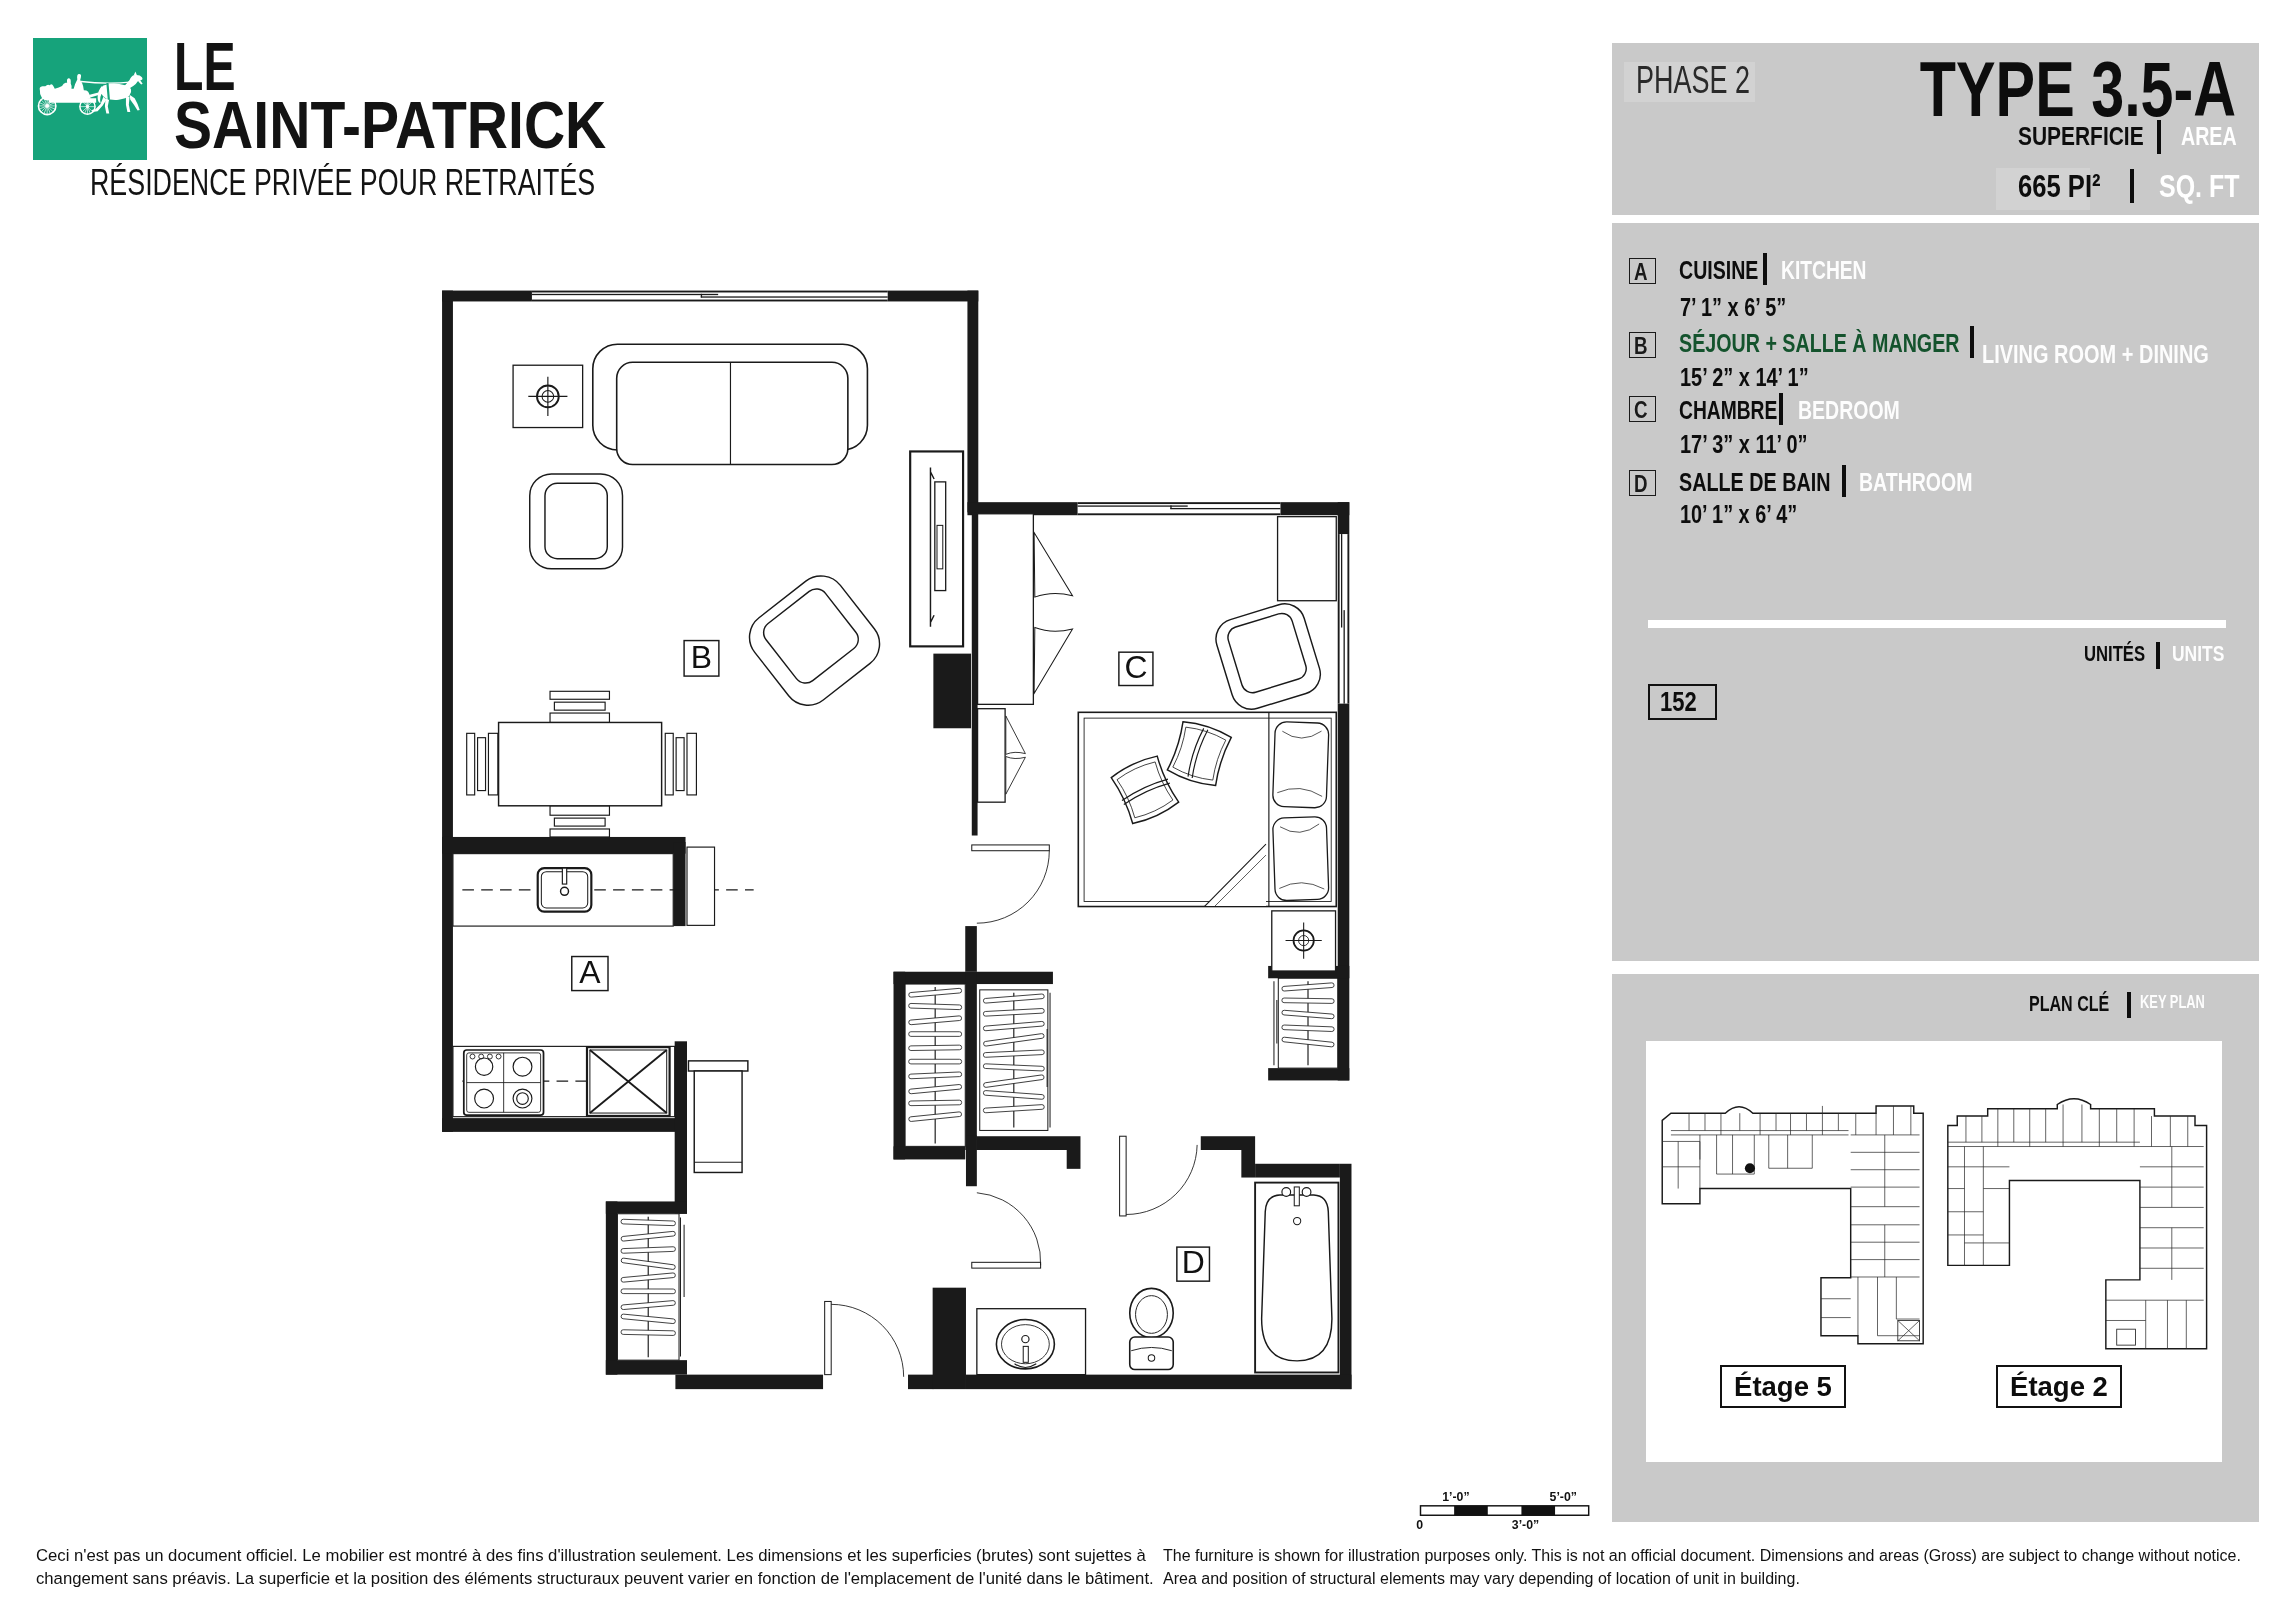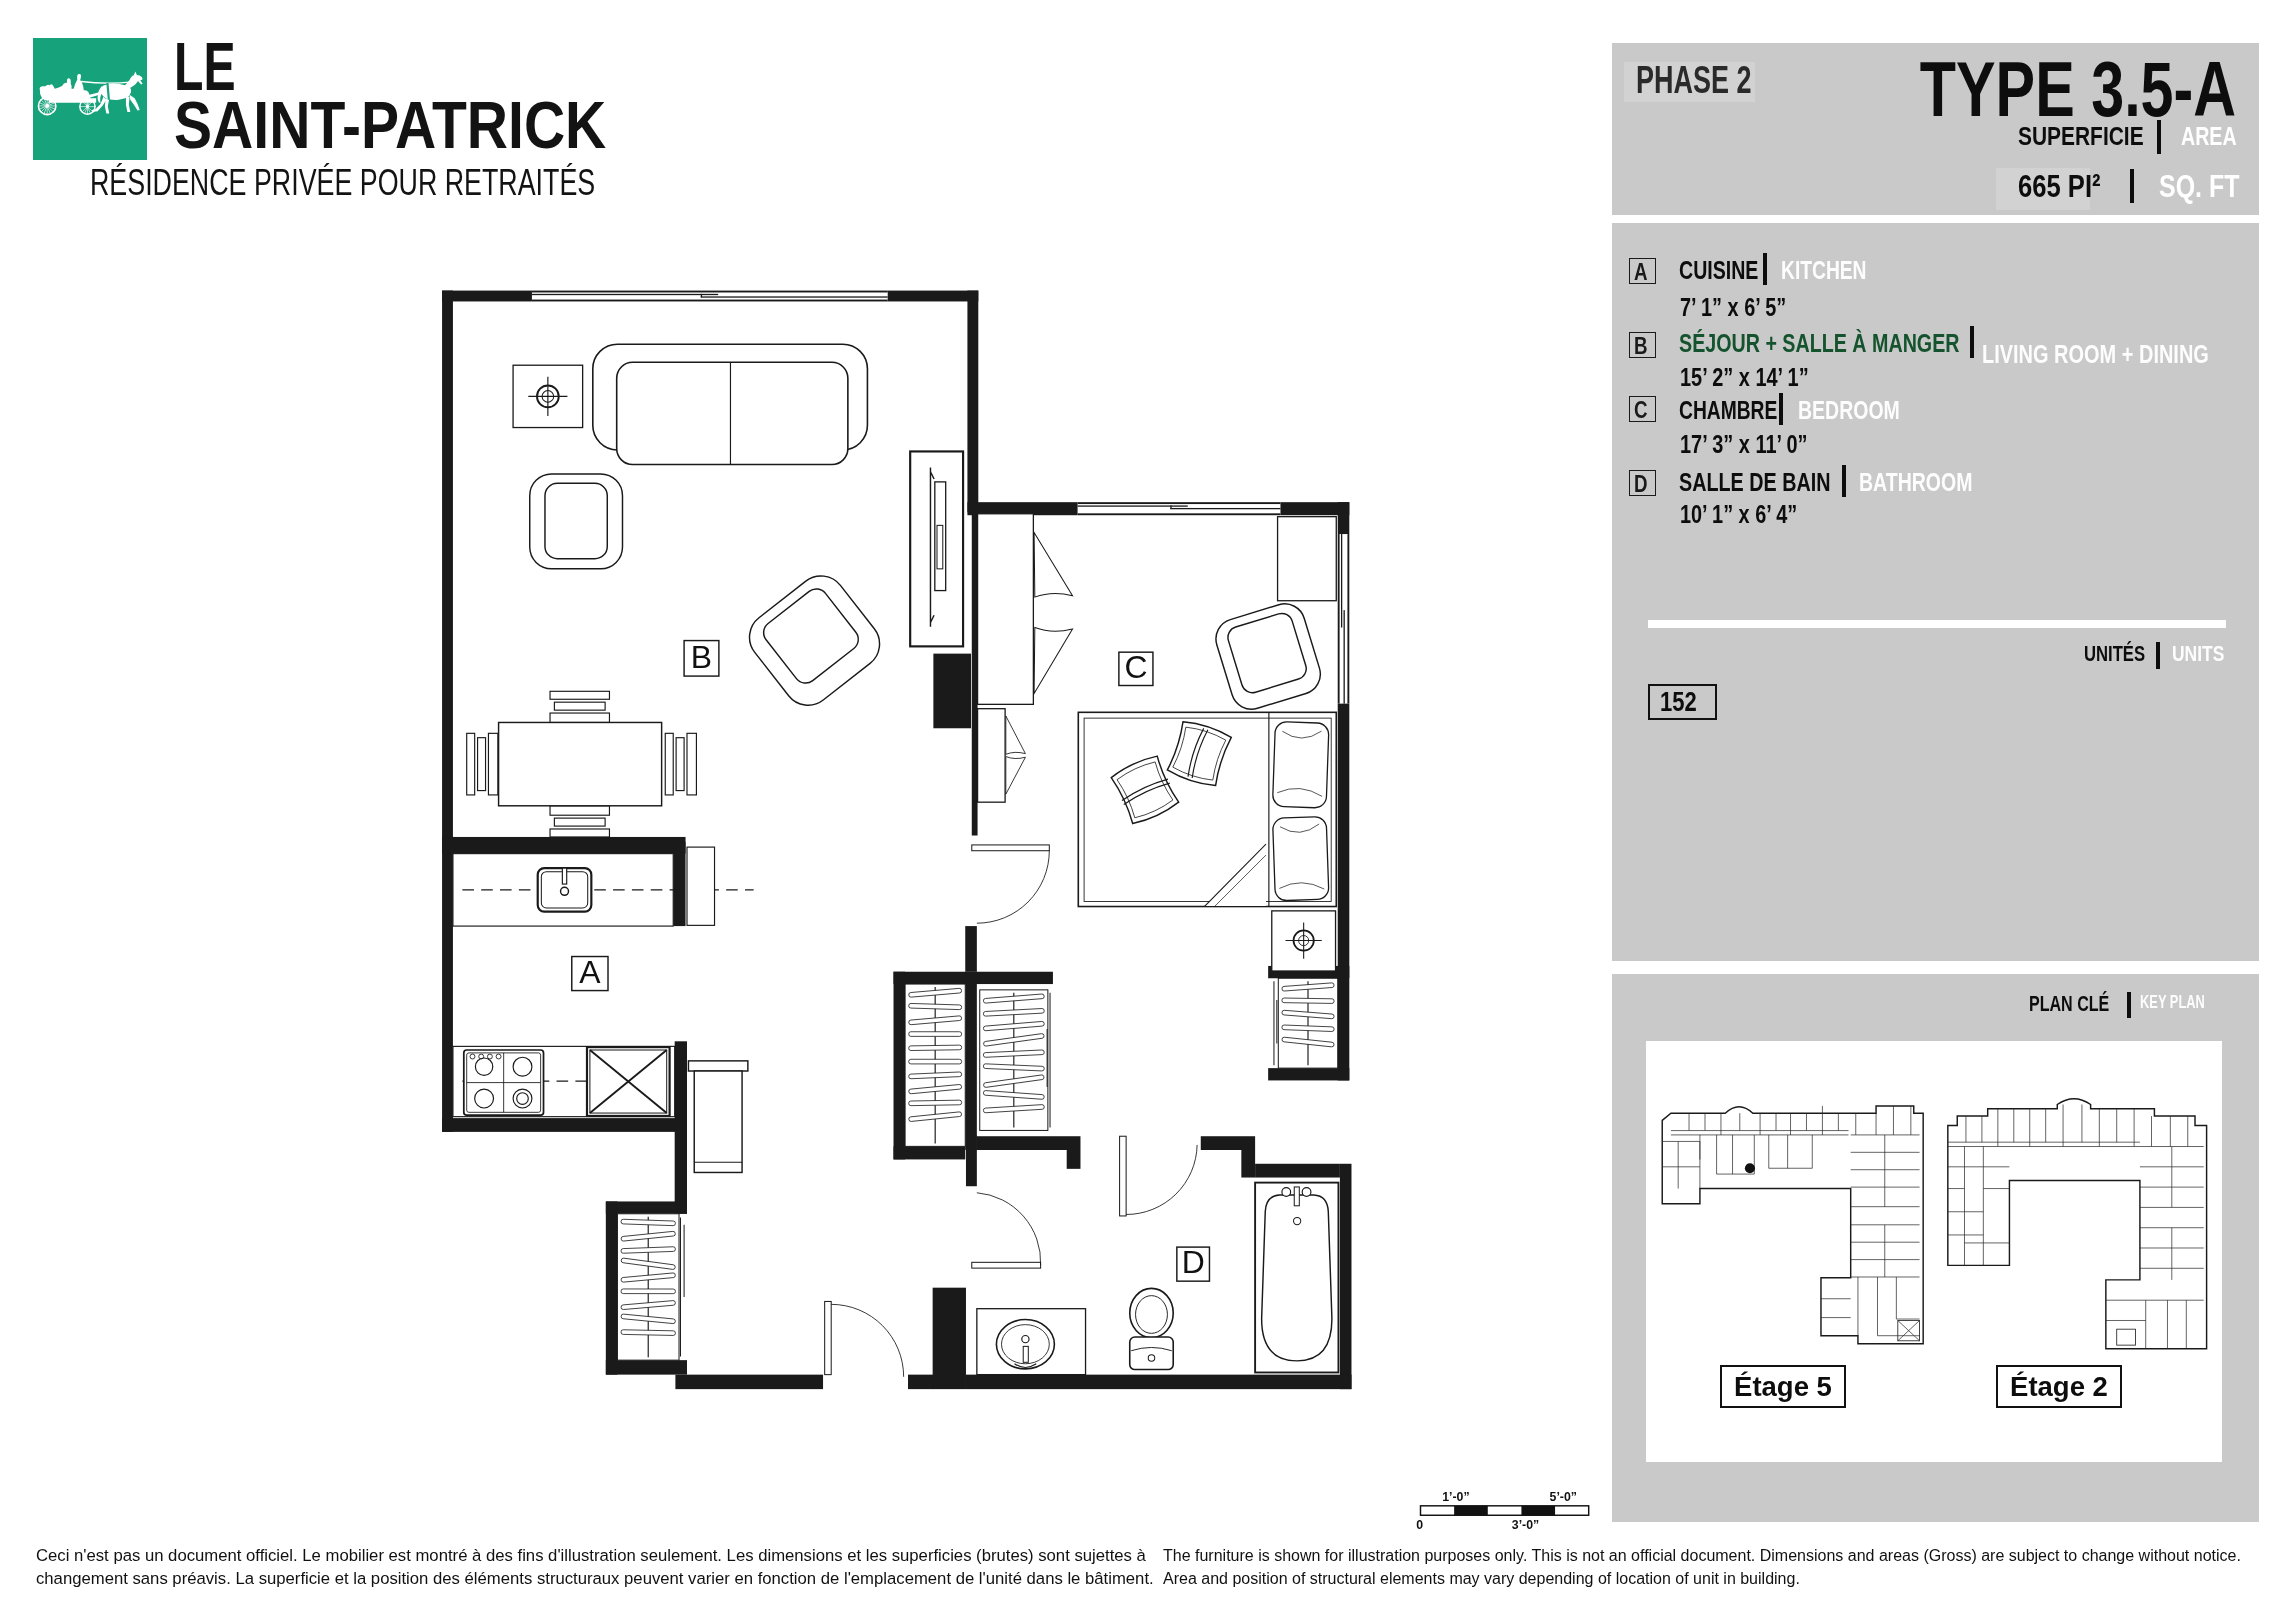--- a/index.html
+++ b/index.html
@@ -62,21 +62,21 @@
 <div class="abs" style="left:174px;top:32px;font-weight:bold;font-size:68px;line-height:1;color:#131313;"><span class="cond" style="transform:scaleX(0.708);">LE</span></div>
 
 <div class="abs" style="left:174px;top:91px;font-weight:bold;font-size:67px;line-height:1;color:#131313;"><span class="cond" style="transform:scaleX(0.852);">SAINT-PATRICK</span></div>
 
 <div class="abs" style="left:90px;top:165px;font-size:36px;line-height:1;color:#131313;text-align:right;"><span class="cond" style="transform:scaleX(0.745);">RÉSIDENCE PRIVÉE POUR RETRAITÉS</span></div>
 
 <div class="panel" style="top:43px;height:172px;">
 
   <div class="abs" style="left:11.6px;top:19px;width:131px;height:40px;background:#d2d2d2;"></div>
 
-  <div class="abs" style="left:24px;top:18px;font-weight:bold;font-size:38px;line-height:1;color:#2a2a2a;"><span class="cond" style="transform:scaleX(0.71);">PHASE 2</span></div>
+  <div class="abs" style="left:24px;top:18px;font-weight:normal;font-size:38px;line-height:1;color:#2a2a2a;"><span class="cond" style="transform:scaleX(0.71);">PHASE 2</span></div>
 
   <div class="abs" style="right:22.5px;top:7.2px;font-weight:bold;font-size:78px;color:#0d0d0d;line-height:1;"><span class="cond" style="transform:scaleX(0.76);transform-origin:100% 50%;">TYPE 3.5-A</span></div>
 
   <div class="abs" style="left:406px;top:80px;font-weight:bold;font-size:26px;line-height:1;color:#0d0d0d;"><span class="cond" style="transform:scaleX(0.805);">SUPERFICIE</span></div>
   <div class="abs" style="left:545px;top:77px;width:3.6px;height:34px;background:#0d0d0d;"></div>
   <div class="abs" style="left:569px;top:80px;font-weight:bold;font-size:26px;line-height:1;color:#fff;"><span class="cond" style="transform:scaleX(0.755);">AREA</span></div>
 
   <div class="abs" style="left:384px;top:125px;width:94px;height:42px;background:#d2d2d2;"></div>
   <div class="abs" style="left:406px;top:127px;font-weight:bold;font-size:32px;line-height:1;color:#0d0d0d;"><span class="cond" style="transform:scaleX(0.80);">665 PI²</span></div>
   <div class="abs" style="left:518px;top:126px;width:3.6px;height:34px;background:#0d0d0d;"></div>

